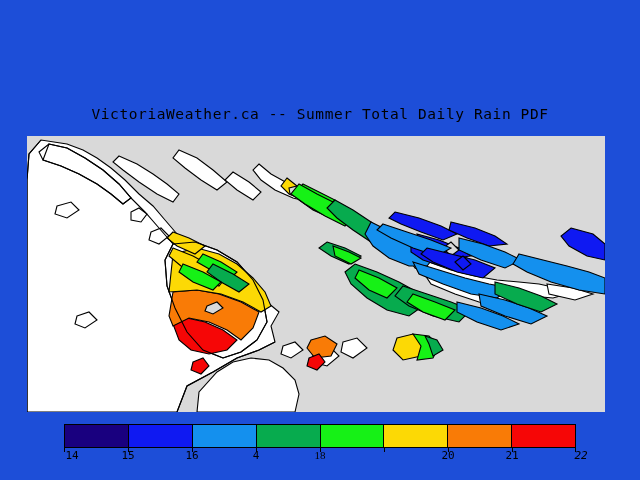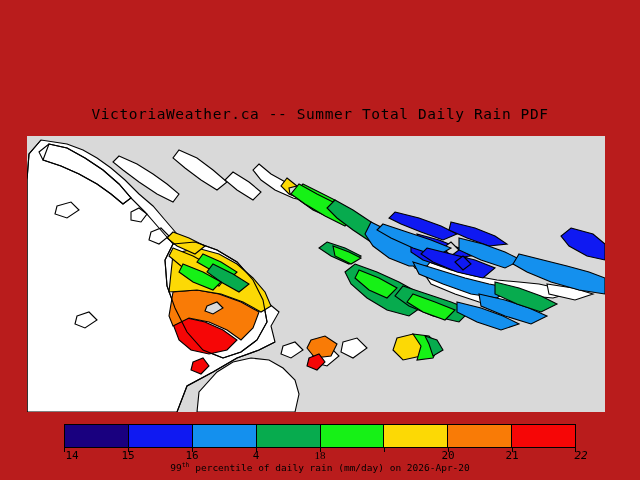--- a/index.html
+++ b/index.html
@@ -12,21 +12,21 @@
     height: 480px;
     position: relative;
     overflow: hidden;
     font-family: "DejaVu Sans Mono", monospace;
   }
   #page {
     position: absolute;
     left: 0; top: 0;
     width: 640px;
     height: 480px;
-    background: #b91c1c;
+    background: #1d4ed8;
   }
   
   #title {
     position: absolute;
     left: 0;
     top: 106px;
     width: 640px;
     text-align: center;
     font-family: "DejaVu Sans Mono", monospace;
     font-size: 14.5px;
@@ -305,17 +305,14 @@
       <div class="cb-label" style="left: 8px;">14</div>
       <div class="cb-label" style="left: 64px;">15</div>
       <div class="cb-label" style="left: 128px; text-align: center;">16</div>
       <div class="cb-label" style="left: 192px;">4</div>
       <div class="cb-label" style="left: 256px; font-family: Liberation Serif, serif;">18</div>
       <div class="cb-label" style="left: 320px; margin-top: 37px;">19</div>
       <div class="cb-label" style="left: 384px; text-align: right;">20</div>
       <div class="cb-label" style="left: 448px;">21</div>
       <div class="cb-label" style="left: 517px; font-style: italic;">22</div>
     </div>
-  <div id="cb-caption">
-    <span>99</span><sup>th</sup><span> percentile of daily rain (mm/day) on 2026-Apr-20</span>
-  </div>
 
 </div>
 
 </body></html>

